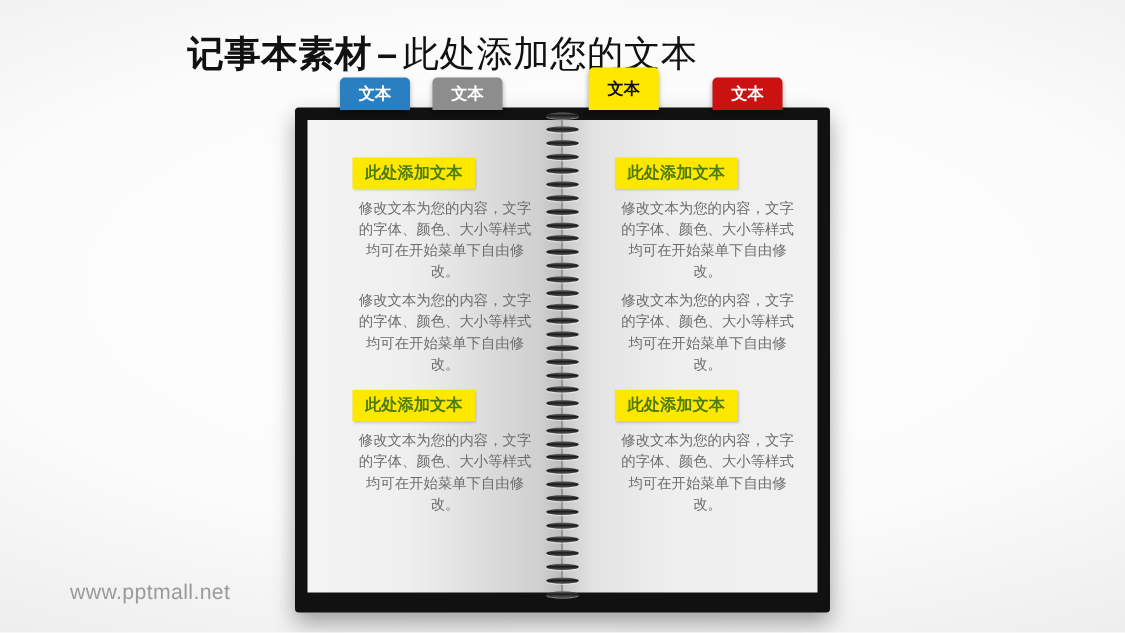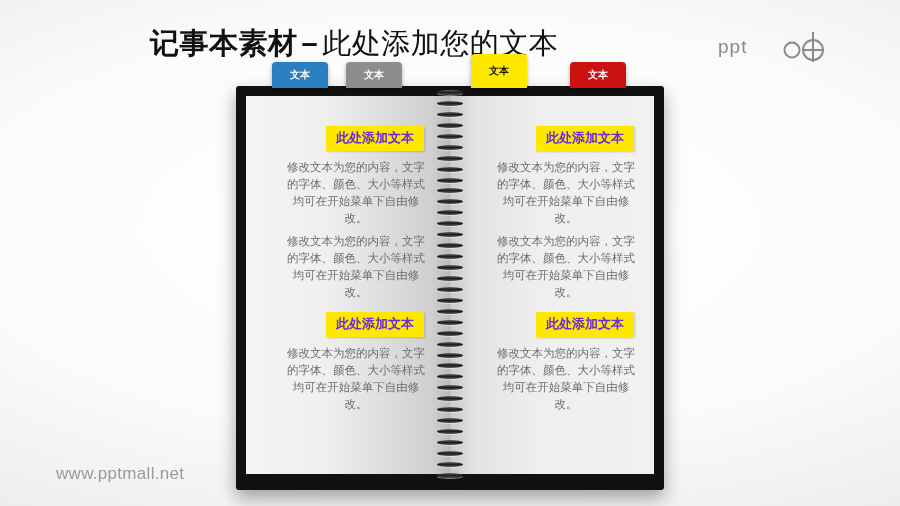--- a/index.html
+++ b/index.html
@@ -123,69 +123,59 @@
     position: absolute;
     left: 0;
     top: 0;
     width: 100%;
     height: 0;
     z-index: 8;
   }
   .tab {
     position: absolute;
     color: #fff;
-    font-size: 10px;
+    font-size: 13px;
     font-weight: bold;
     text-align: center;
     line-height: 26px;
     border-radius: 4px 4px 0 0;
     box-shadow: 0 2px 4px rgba(0,0,0,0.3);
   }
 
   
   .block { position: absolute; }
   .heading {
     display: inline-block;
     font-size: 13px;
     font-weight: bold;
-    color: #6d28d9;
+    color: #4d7c0f;
     background: #ffe800;
     padding: 3px 10px 4px 10px;
     white-space: nowrap;
     box-shadow: 1px 1px 2px rgba(0,0,0,0.18);
-    margin-left: 44px;
   }
   .para {
     margin-top: 8px;
     font-size: 11.5px;
     line-height: 17px;
     color: #6c6c6c;
     width: 148px;
     text-align: center;
   }
   .para + .para { margin-top: 6px; }
 </style>
 </head>
 <body>
 
 <div class="slide">
 
   <div class="title">
     <span class="strong">记事本素材</span><span class="dash">–</span><span class="rest">此处添加您的文本</span>
   </div>
 
-  <div class="logo">
-    <span class="ppt-text">ppt</span>
-    <svg width="52" height="34" viewBox="0 0 52 34">
-      <circle cx="14" cy="20" r="7.5" fill="none" stroke="#8a8a8a" stroke-width="2"></circle>
-      <circle cx="35" cy="20" r="10" fill="none" stroke="#8a8a8a" stroke-width="2"></circle>
-      <line x1="35" y1="2" x2="35" y2="32" stroke="#8a8a8a" stroke-width="2"></line>
-      <line x1="25" y1="20" x2="45" y2="20" stroke="#8a8a8a" stroke-width="2"></line>
-    </svg>
-  </div>
 
   <div class="notebook">
 
     <div class="tabs">
       <div class="tab" style="left: 36px; top: -24px; width: 56px; height: 26px; background: rgb(42, 127, 193);">
         <span>文本</span>
       </div>
       <div class="tab" style="left:110px; top:-24px; width:56px; height:26px; background:#8d8d8d;">
         <span>文本</span>
       </div>

